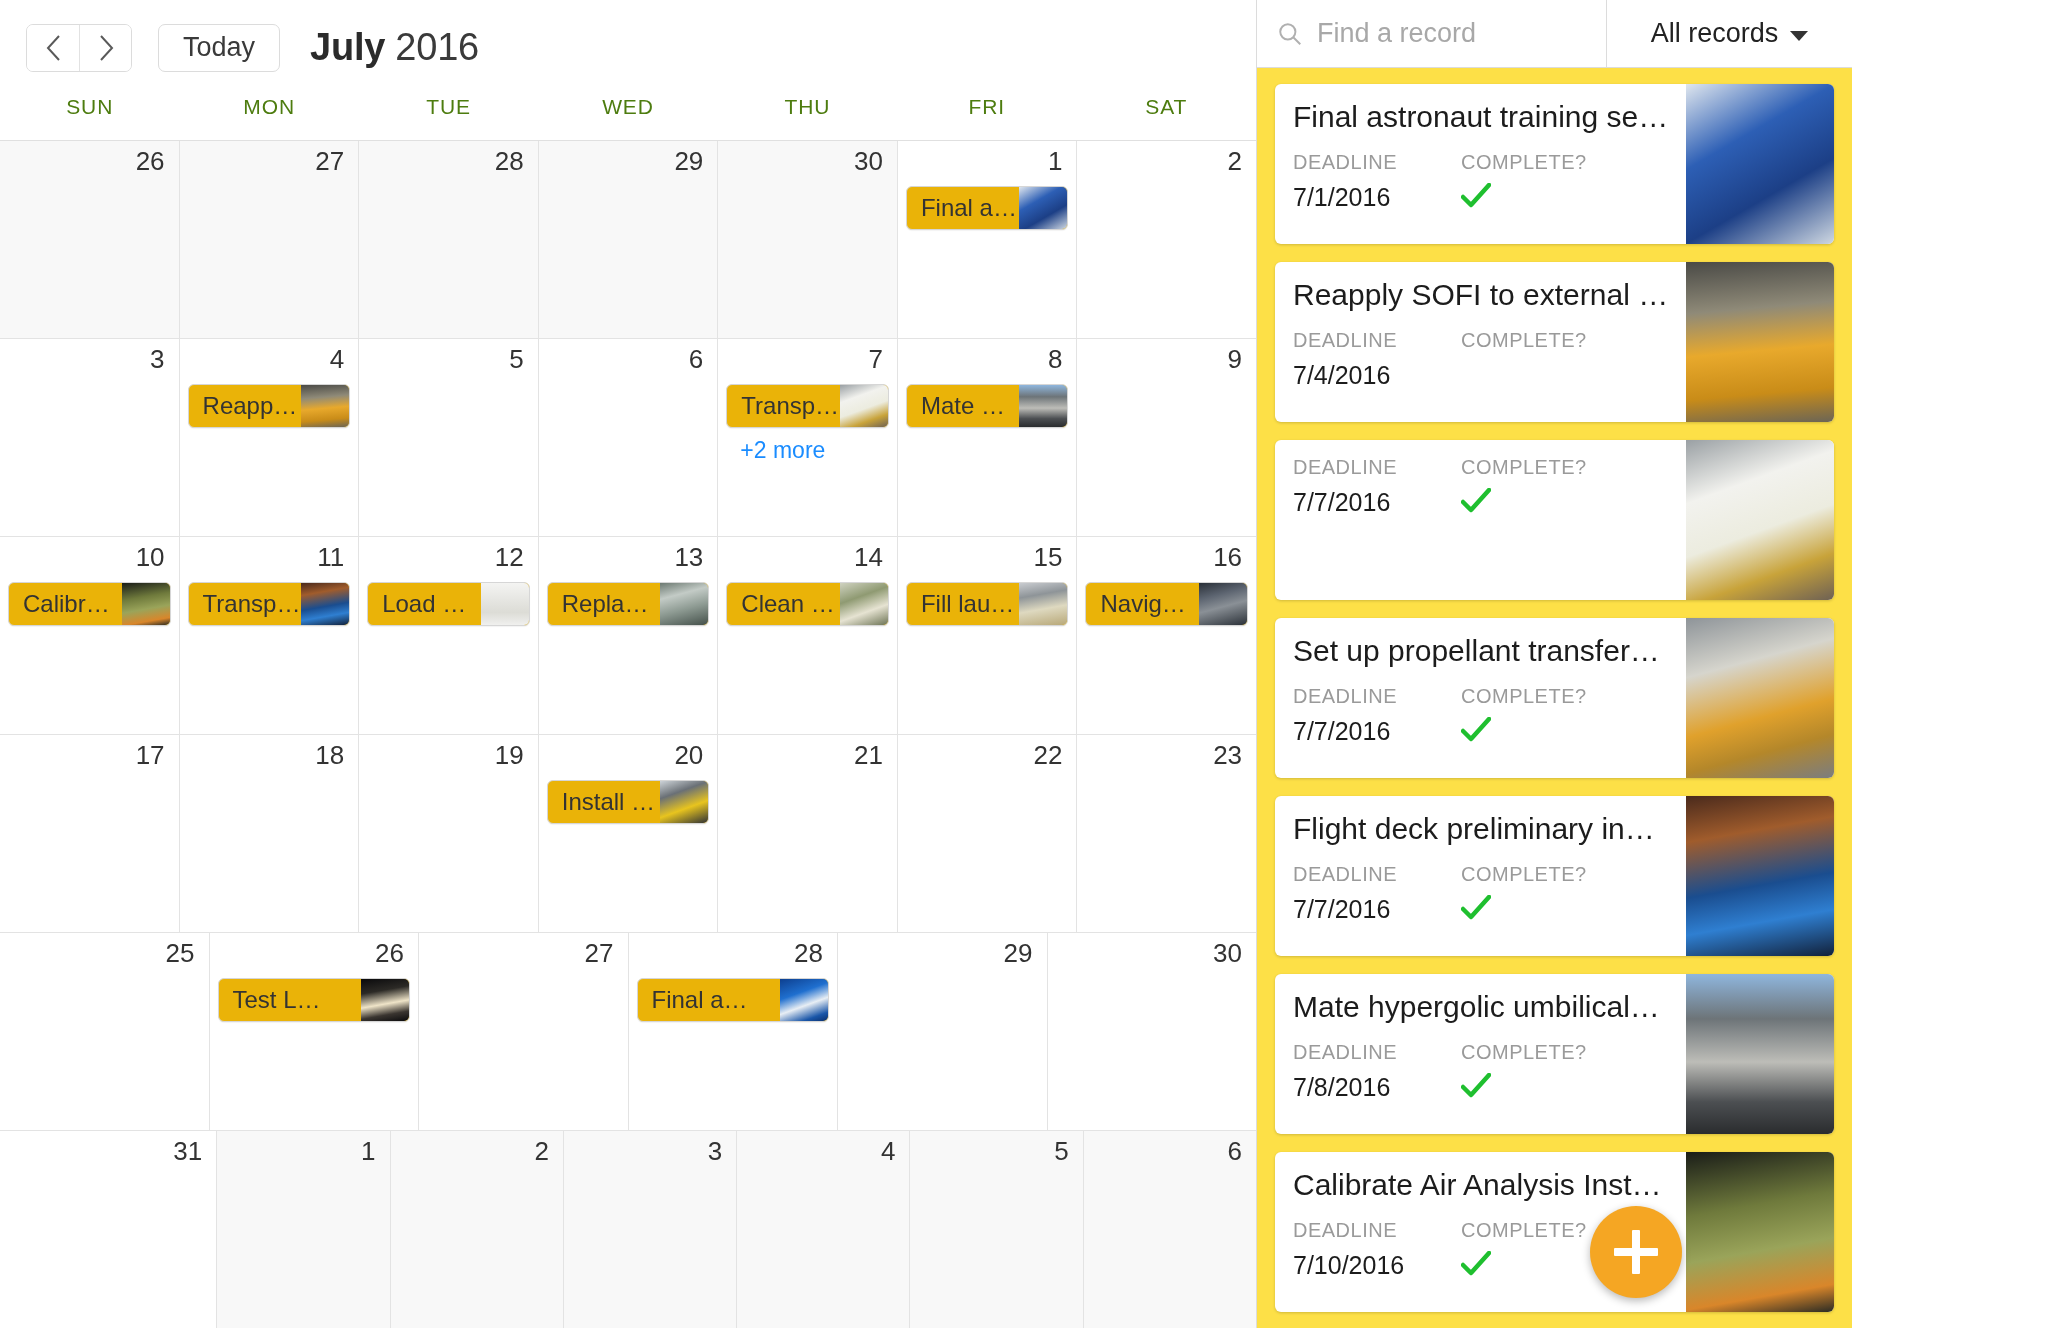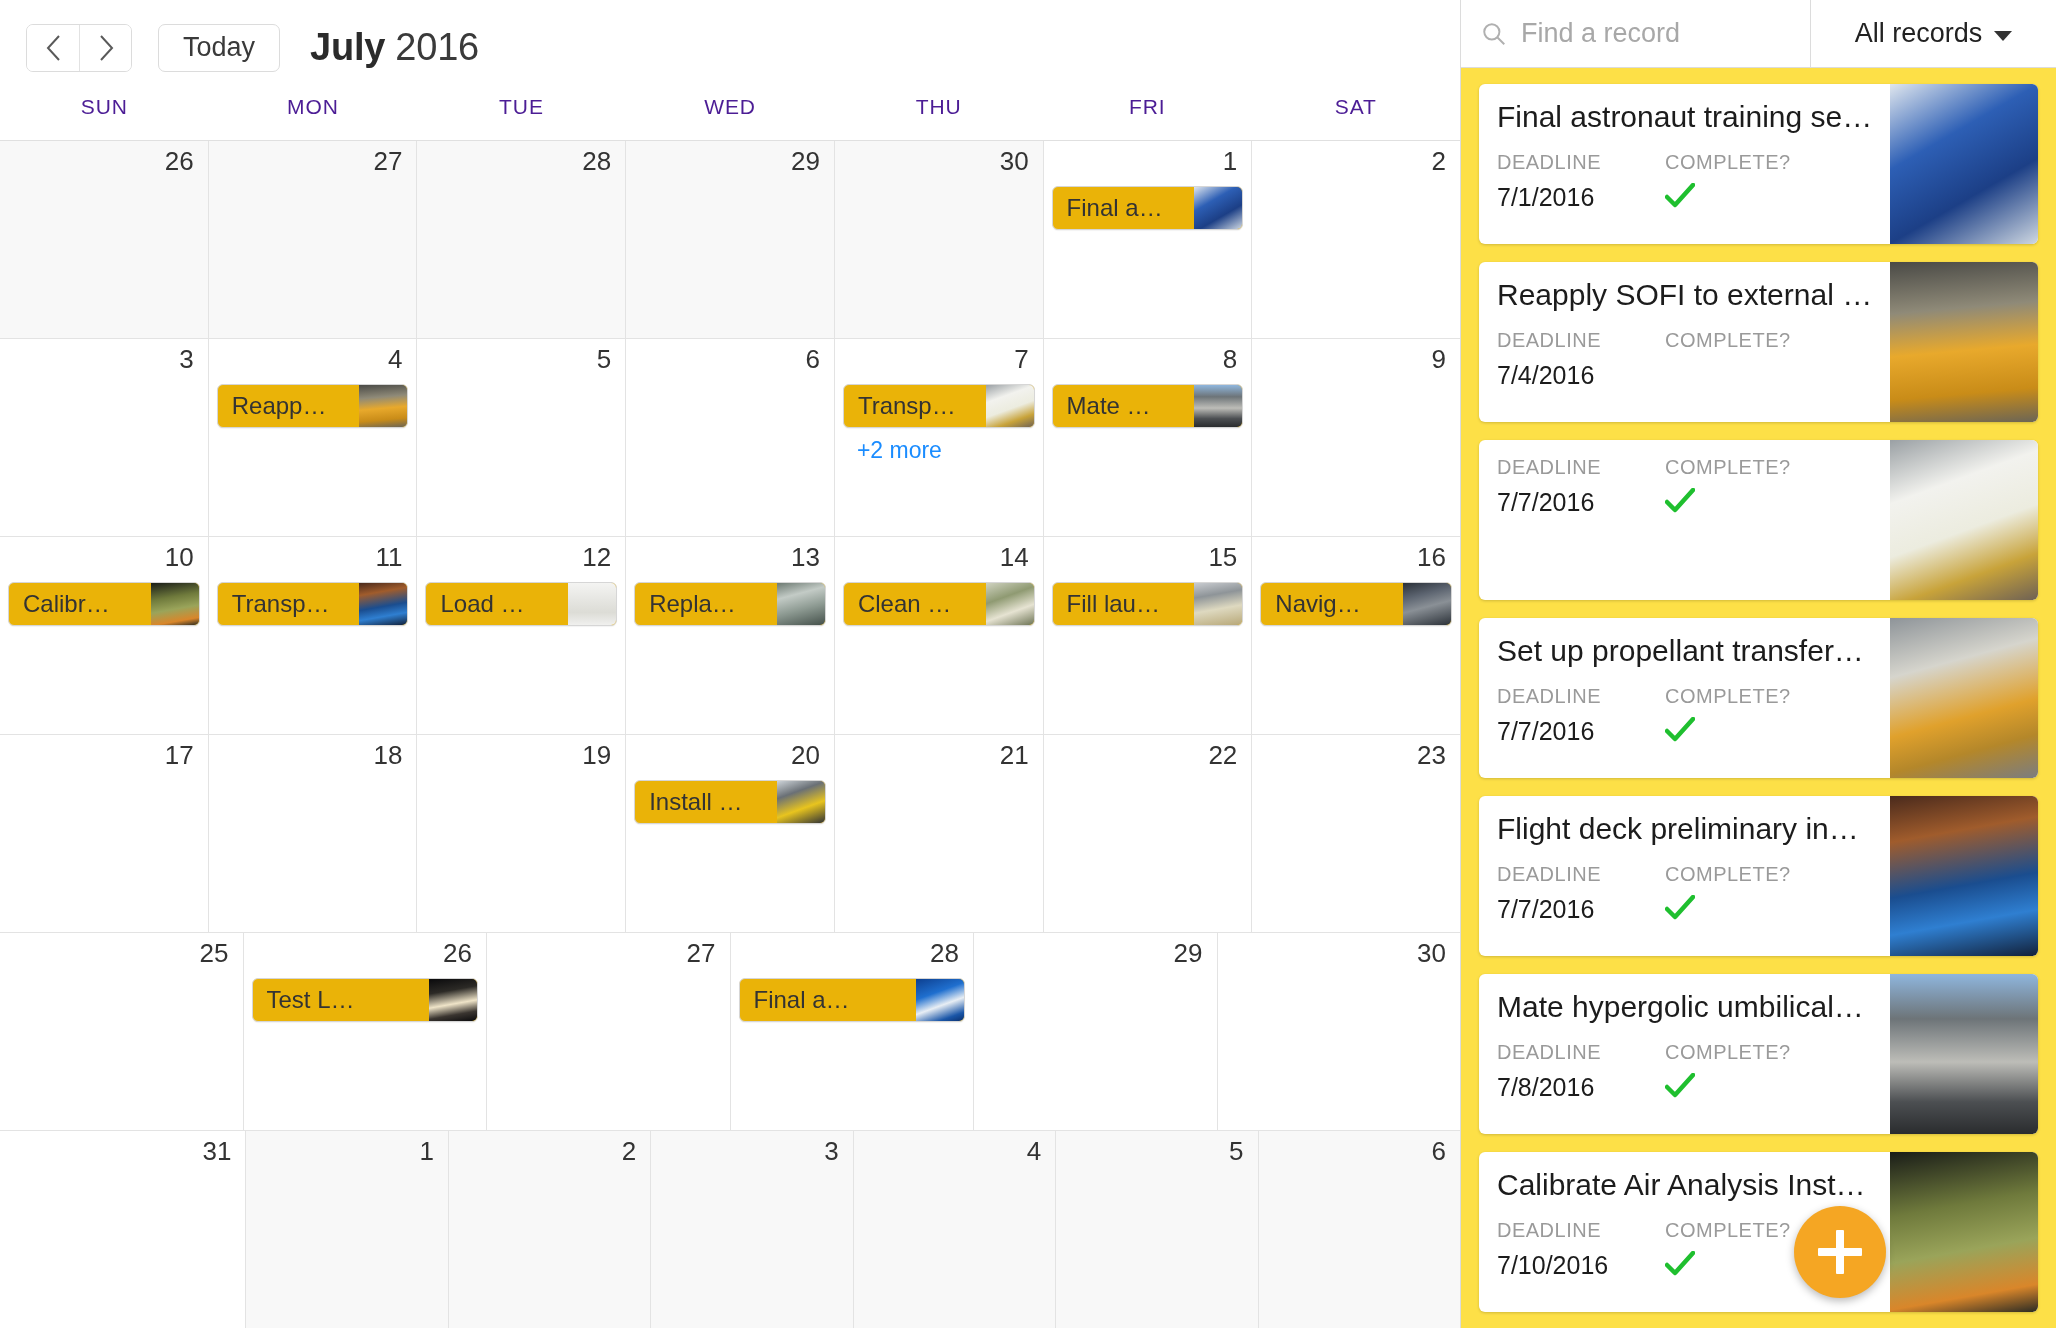--- a/index.html
+++ b/index.html
@@ -7,21 +7,21 @@
     width: 2056px; height: 1328px;
     font-family: "Liberation Sans", sans-serif;
     background: #ffffff;
     overflow: hidden;
     -webkit-font-smoothing: antialiased;
   }
   #app { display: flex; width: 2056px; height: 1328px; }
 
   
   .calendar-pane {
-    width: 1460px; height: 1328px;
+    width: 1256px; height: 1328px;
     display: flex; flex-direction: column;
     background: #fff;
     position: relative;
     border-radius: 19px;
   }
   .cal-toolbar {
     height: 95px; flex: 0 0 95px;
     display: flex; align-items: center;
     padding-left: 26px;
     background: #fff;
@@ -54,21 +54,21 @@
   .title-month { font-weight: bold; }
   .title-year { font-weight: normal; color: #3a3a3a; }
 
   .dow-row {
     height: 46px; flex: 0 0 46px;
     display: flex; border-bottom: 1px solid #e0e0e0;
     align-items: flex-start;
   }
   .dow-cell {
     flex: 1 1 0; text-align: center;
-    font-size: 21px; color: #4c1d95; letter-spacing: 0.9px;
+    font-size: 21px; color: #4d7c0f; letter-spacing: 0.9px;
     font-family: "Liberation Sans", sans-serif;
   }
 
   .weeks { flex: 1 1 auto; display: flex; flex-direction: column; }
   .week-row {
     flex: 1 1 0; display: flex;
     border-bottom: 1px solid #e3e3e3;
     min-height: 0;
   }
   .week-row:last-child { border-bottom: none; padding-left: 44px; }

